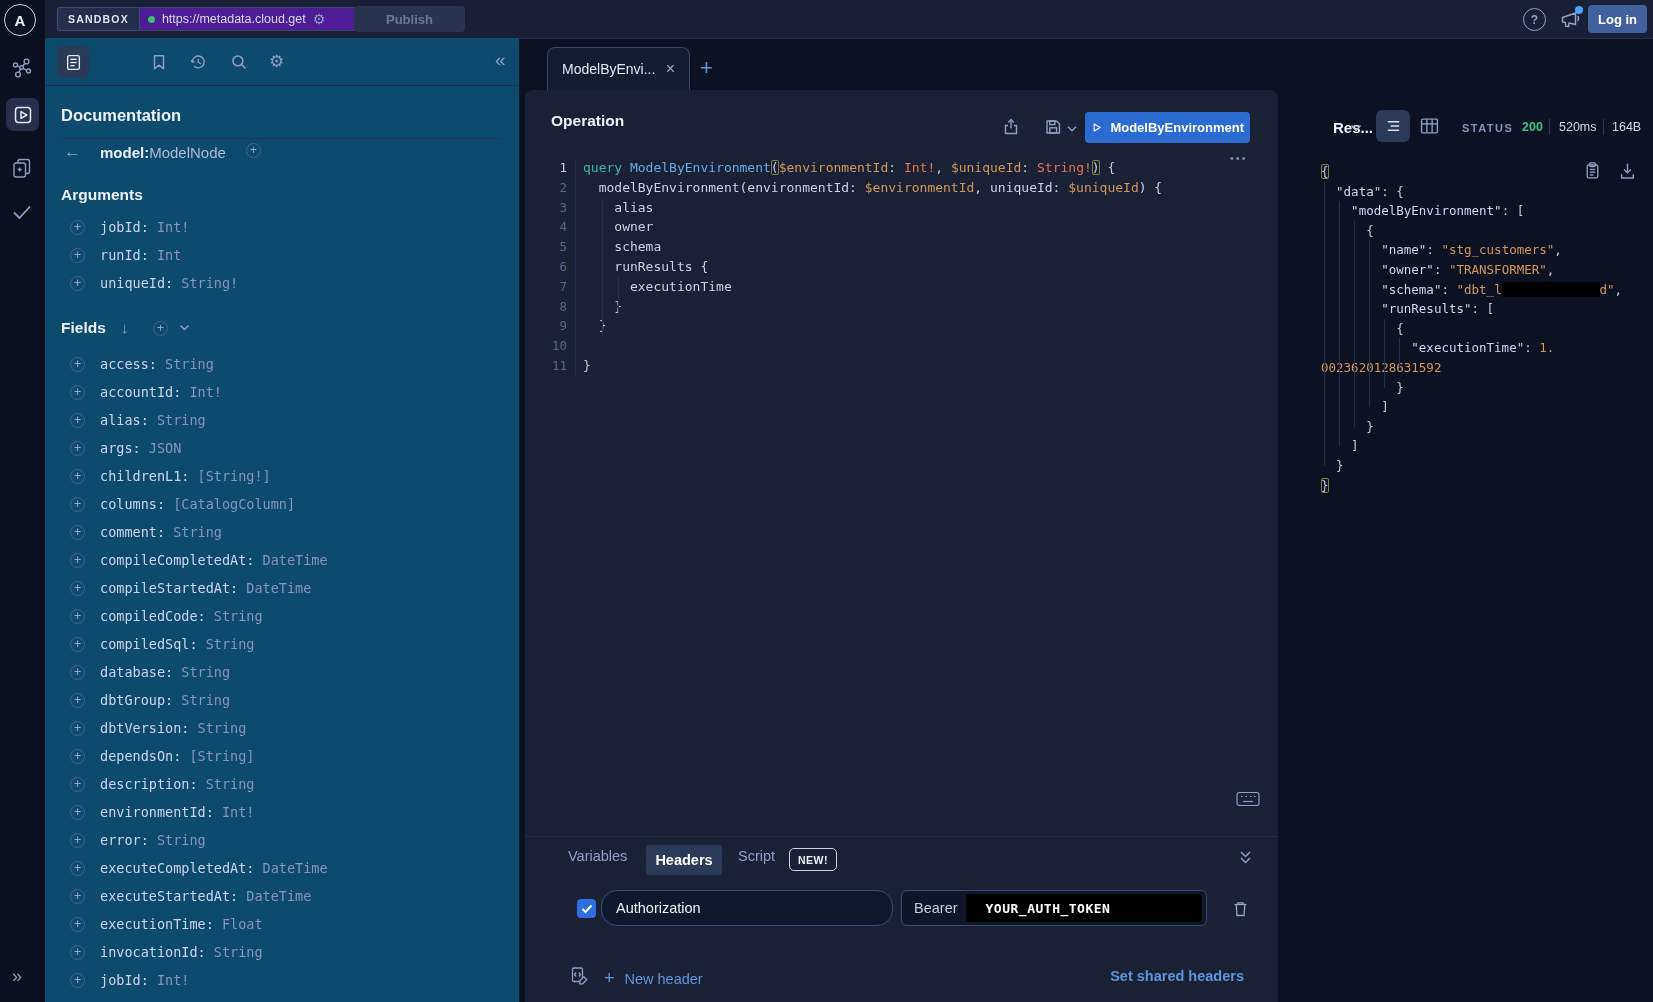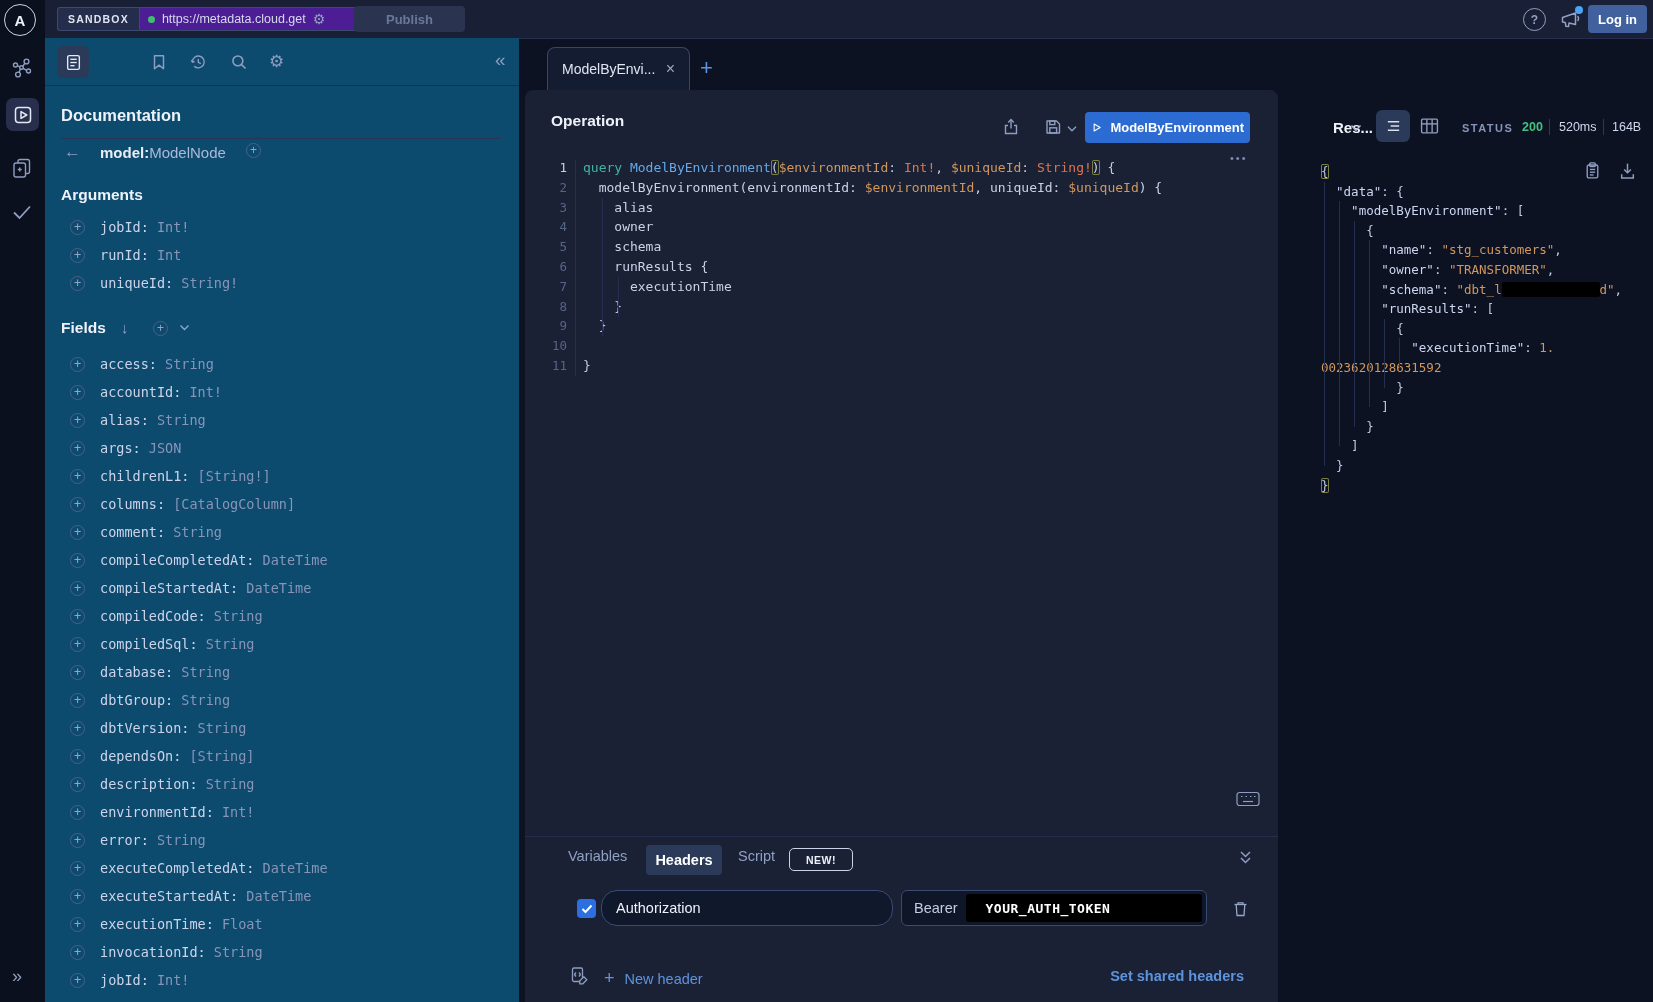--- a/index.html
+++ b/index.html
@@ -104,21 +104,21 @@
   .tk-brk,.tk-brkj{color:#c2cadf;box-shadow:inset 0 0 0 1px #7c8141;border-radius:2px;}
   .tk-redact{background:#000;border-radius:2px;}
   .guide{position:absolute;width:1px;background:#242e4e;}
   .kbd-ic{position:absolute;left:711px;top:701px;width:24px;height:16px;color:#8e9dc0;}
 
   
   .panel-divider{position:absolute;left:0;top:746px;width:753px;height:1px;background:#242e4c;}
   .btab{position:absolute;top:758px;font-size:14.5px;color:#8fa0c4;}
   .btab-active{position:absolute;left:121px;top:755px;width:76px;height:30px;background:#2c3a59;border-radius:4px;
                display:flex;align-items:center;justify-content:center;font-size:14.5px;font-weight:bold;color:#fff;}
-  .new-badge{position:absolute;left:264px;top:758px;height:21px;padding:0 16px;border:1px solid #c9d2e8;border-radius:5px;
+  .new-badge{position:absolute;left:264px;top:758px;height:21px;padding:0 8px;border:1px solid #c9d2e8;border-radius:5px;
              display:flex;align-items:center;font-size:10.5px;font-weight:bold;letter-spacing:0.5px;color:#eef2fa;}
   .dblchev{position:absolute;left:714px;top:760px;width:14px;height:14px;color:#8e9dc0;}
   .chk{position:absolute;left:52px;top:809px;width:19px;height:19px;background:#2d6fe0;border-radius:4px;
        display:flex;align-items:center;justify-content:center;}
   .key-input{position:absolute;left:76px;top:800px;width:292px;height:36px;border:1px solid #3a4a72;border-radius:16px;
              background:#10182c;box-sizing:border-box;display:flex;align-items:center;padding:0 14px;font-size:14.5px;color:#eef2fa;}
   .val-input{position:absolute;left:376px;top:800px;width:306px;height:36px;border:1px solid #3a4a72;border-radius:6px;
              background:#0f1628;box-sizing:border-box;display:flex;align-items:center;padding:0 4px 0 12px;gap:8px;}
   .val-prefix{font-size:14.5px;color:#c3cde2;flex:none;}
   .val-token{flex:1;height:28px;background:#000;border-radius:3px;display:flex;align-items:center;padding-left:20px;

